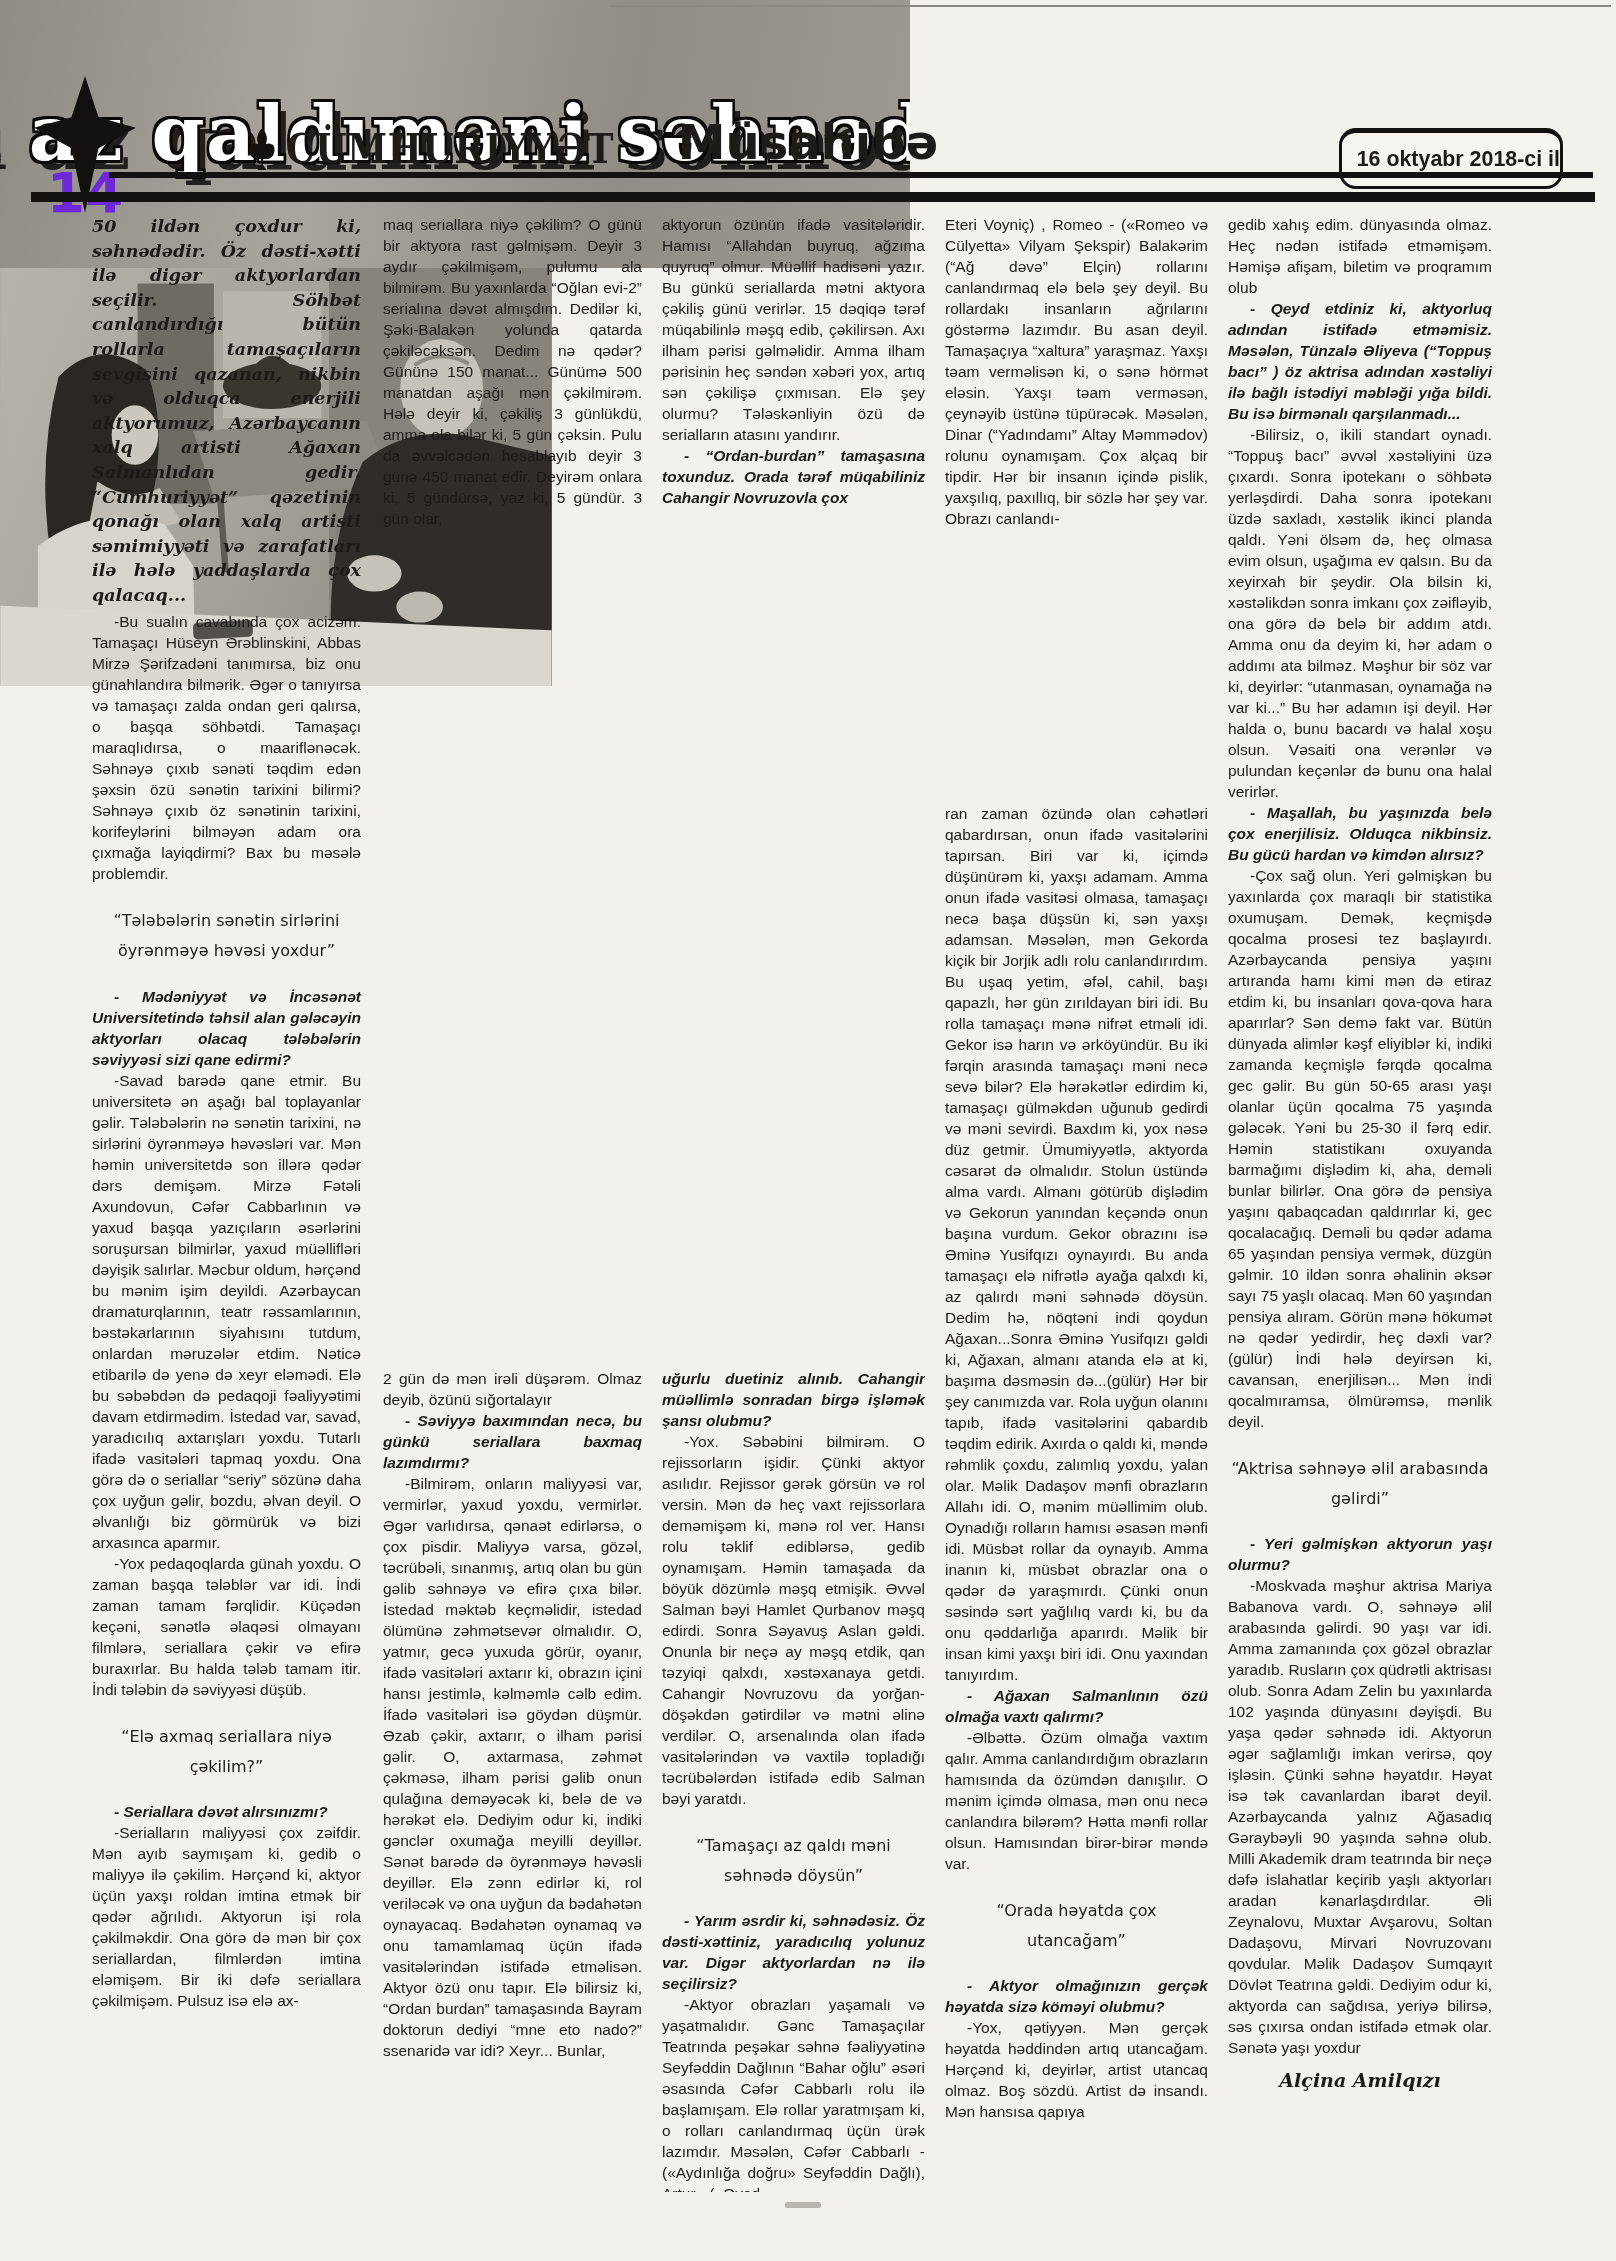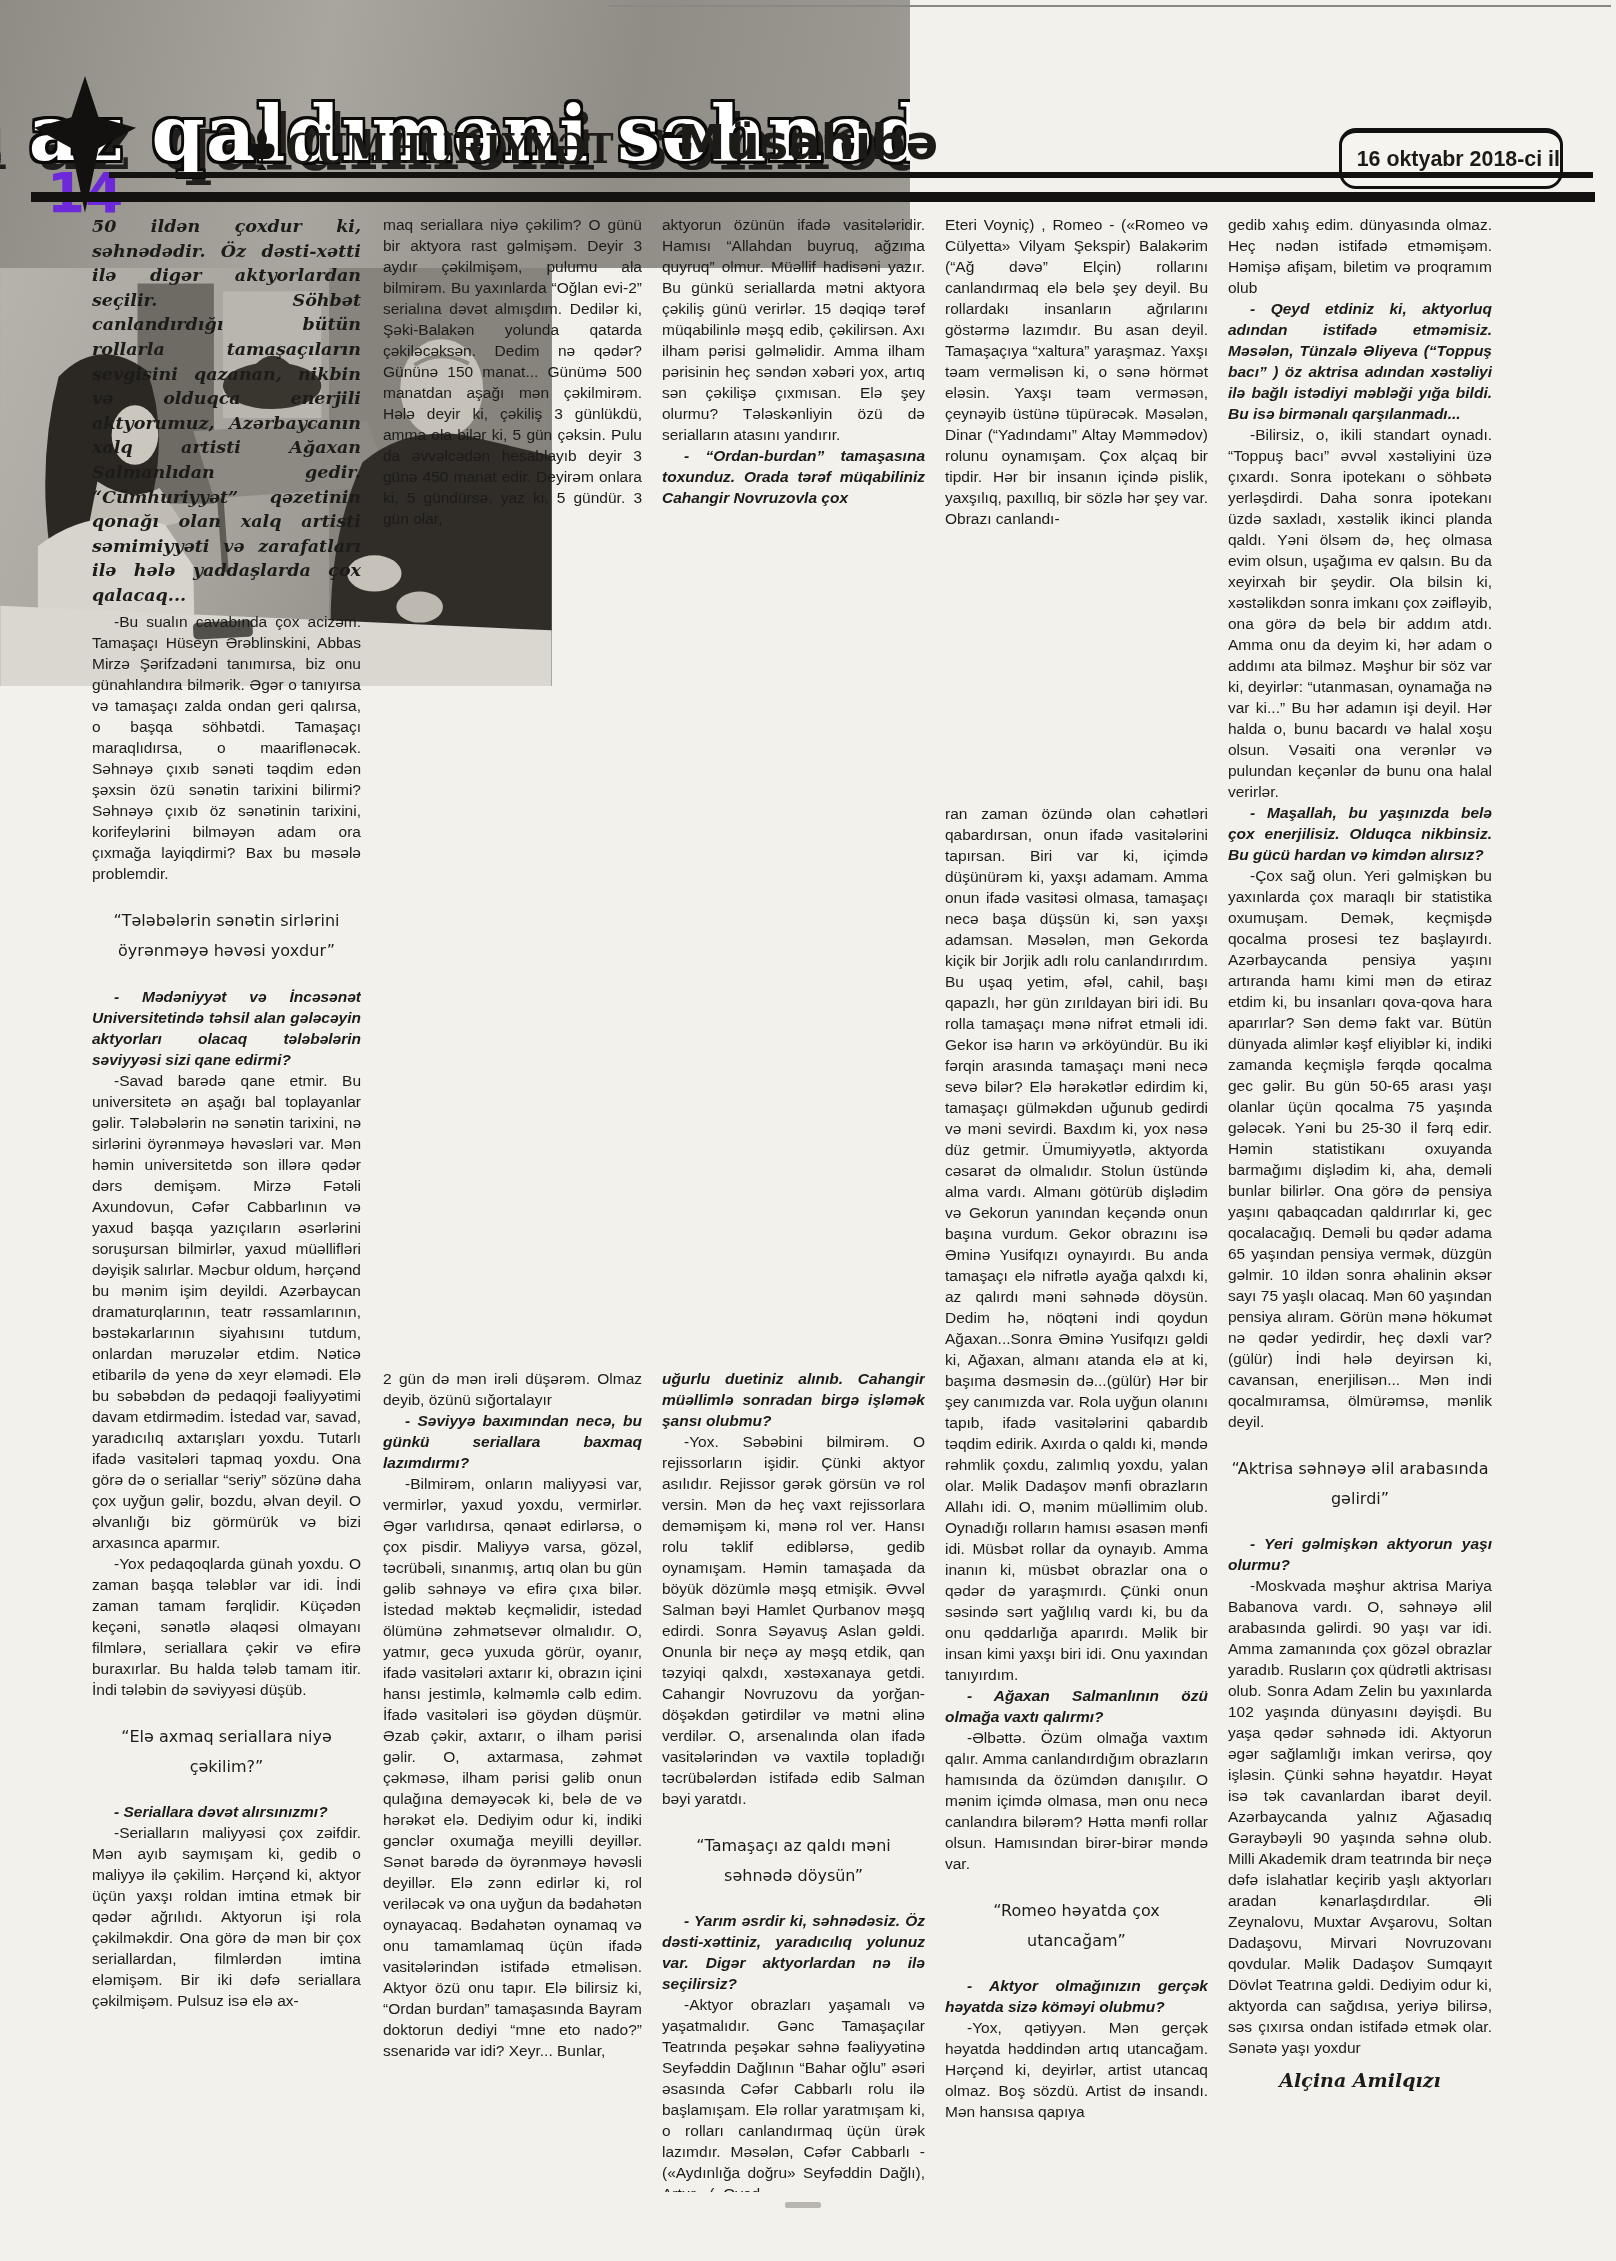--- a/index.html
+++ b/index.html
@@ -175,21 +175,21 @@
     <p class="a">-Yox. Səbəbini bilmirəm. O rejissorların işidir. Çünki aktyor asılıdır. Rejissor gərək görsün və rol versin. Mən də heç vaxt rejissorlara deməmişəm ki, mənə rol ver. Hansı rolu təklif ediblərsə, gedib oynamışam. Həmin tamaşada da böyük dözümlə məşq etmişik. Əvvəl Salman bəyi Hamlet Qurbanov məşq edirdi. Sonra Səyavuş Aslan gəldi. Onunla bir neçə ay məşq etdik, qan təzyiqi qalxdı, xəstəxanaya getdi. Cahangir Novruzovu da yorğan-döşəkdən gətirdilər və mətni əlinə verdilər. O, arsenalında olan ifadə vasitələrindən və vaxtilə topladığı təcrübələrdən istifadə edib Salman bəyi yaratdı.</p>
     <p class="colhead">“Tamaşaçı az qaldı məni səhnədə döysün”</p>
     <p class="q">- Yarım əsrdir ki, səhnədəsiz. Öz dəsti-xəttiniz, yaradıcılıq yolunuz var. Digər aktyorlardan nə ilə seçilirsiz?</p>
     <p class="a">-Aktyor obrazları yaşamalı və yaşatmalıdır. Gənc Tamaşaçılar Teatrında peşəkar səhnə fəaliyyətinə Seyfəddin Dağlının “Bahar oğlu” əsəri əsasında Cəfər Cabbarlı rolu ilə başlamışam. Elə rollar yaratmışam ki, o rolları canlandırmaq üçün ürək lazımdır. Məsələn, Cəfər Cabbarlı - («Aydınlığa doğru» Seyfəddin Dağlı), Artur - («Ovod»</p>
   </div>
 
   <div class="c" id="col4m">
     <p class="a cont">ran zaman özündə olan cəhətləri qabardırsan, onun ifadə vasitələrini tapırsan. Biri var ki, içimdə düşünürəm ki, yaxşı adamam. Amma onun ifadə vasitəsi olmasa, tamaşaçı necə başa düşsün ki, sən yaxşı adamsan. Məsələn, mən Gekorda kiçik bir Jorjik adlı rolu canlandırırdım. Bu uşaq yetim, əfəl, cahil, başı qapazlı, hər gün zırıldayan biri idi. Bu rolla tamaşaçı mənə nifrət etməli idi. Gekor isə harın və ərköyündür. Bu iki fərqin arasında tamaşaçı məni necə sevə bilər? Elə hərəkətlər edirdim ki, tamaşaçı gülməkdən uğunub gedirdi və məni sevirdi. Baxdım ki, yox nəsə düz getmir. Ümumiyyətlə, aktyorda cəsarət də olmalıdır. Stolun üstündə alma vardı. Almanı götürüb dişlədim və Gekorun yanından keçəndə onun başına vurdum. Gekor obrazını isə Əminə Yusifqızı oynayırdı. Bu anda tamaşaçı elə nifrətlə ayağa qalxdı ki, az qalırdı məni səhnədə döysün. Dedim hə, nöqtəni indi qoydun Ağaxan...Sonra Əminə Yusifqızı gəldi ki, Ağaxan, almanı atanda elə at ki, başıma dəsməsin də...(gülür) Hər bir şey canımızda var. Rola uyğun olanını tapıb, ifadə vasitələrini qabardıb təqdim edirik. Axırda o qaldı ki, məndə rəhmlik çoxdu, zalımlıq yoxdu, yalan olar. Məlik Dadaşov mənfi obrazların Allahı idi. O, mənim müəllimim olub. Oynadığı rolların hamısı əsasən mənfi idi. Müsbət rollar da oynayıb. Amma inanın ki, müsbət obrazlar ona o qədər də yaraşmırdı. Çünki onun səsində sərt yağlılıq vardı ki, bu da onu qəddarlığa aparırdı. Məlik bir insan kimi yaxşı biri idi. Onu yaxından tanıyırdım.</p>
     <p class="q">- Ağaxan Salmanlının özü olmağa vaxtı qalırmı?</p>
     <p class="a">-Əlbəttə. Özüm olmağa vaxtım qalır. Amma canlandırdığım obrazların hamısında da özümdən danışılır. O mənim içimdə olmasa, mən onu necə canlandıra bilərəm? Hətta mənfi rollar olsun. Hamısından birər-birər məndə var.</p>
-    <p class="colhead">“Romeo həyatda çox utancağam”</p>
+    <p class="colhead">“Orada həyatda çox utancağam”</p>
     <p class="q">- Aktyor olmağınızın gerçək həyatda sizə köməyi olubmu?</p>
     <p class="a">-Yox, qətiyyən. Mən gerçək həyatda həddindən artıq utancağam. Hərçənd ki, deyirlər, artist utancaq olmaz. Boş sözdü. Artist də insandı. Mən hansısa qapıya</p>
   </div>
 
   <div class="footer-mark"></div>
 
 </div>
 
 
 </body></html>

